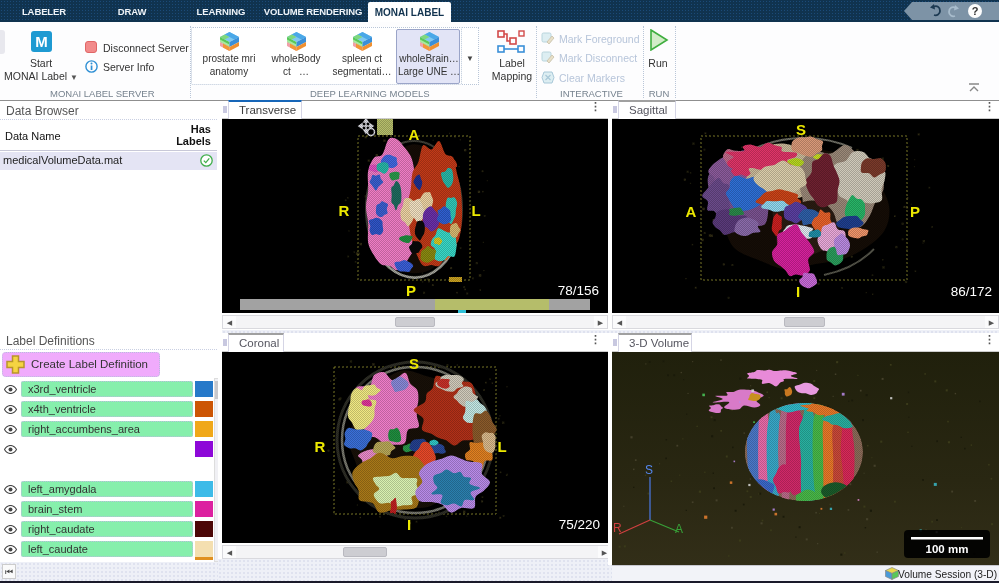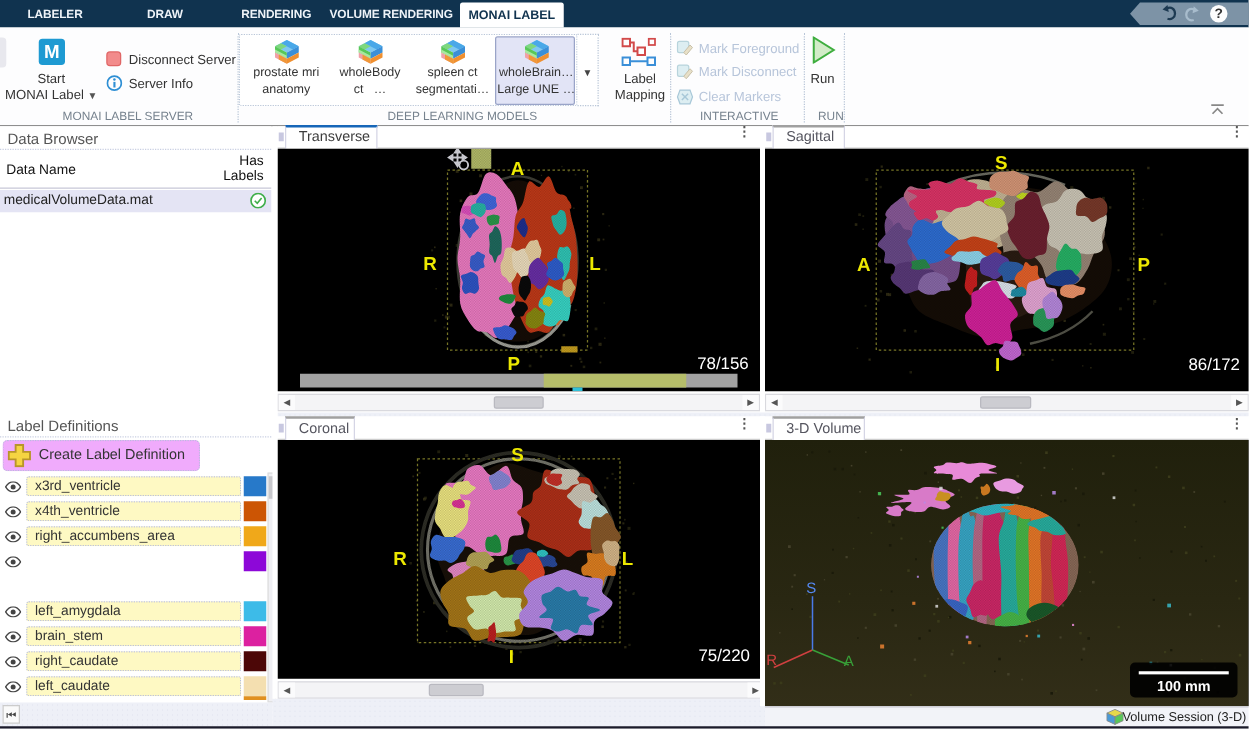--- a/index.html
+++ b/index.html
@@ -7,21 +7,21 @@
 
 #tabbar{left:0;top:0;width:999px;height:22px;background:#10334f;
  background-image:radial-gradient(#1b4a78 16%,transparent 17%);background-size:3px 3px}
 .tab{position:absolute;top:0;height:22px;line-height:23px;color:#eef3f8;font-size:9.5px;font-weight:bold;letter-spacing:-0.1px}
 #activetab{position:absolute;left:368px;top:2px;width:83px;height:20px;background:#fff;border-radius:2px 2px 0 0;
  color:#11334f;font-size:10px;font-weight:bold;text-align:center;line-height:21px}
 #qab{position:absolute;left:912px;top:2px;width:87px;height:18px;background:#7d93a6}
 #qab:before{content:"";position:absolute;left:-8px;top:0;border-right:8px solid #7d93a6;border-top:9px solid transparent;border-bottom:9px solid transparent}
 
 #ribbon{left:0;top:22px;width:999px;height:79px;background:#fdfdfe;border-bottom:1px solid #8f8f8f}
-.seclabel{position:absolute;top:88px;font-size:9.5px;color:#76828e;text-align:right;white-space:nowrap}
+.seclabel{position:absolute;top:88px;font-size:9.5px;color:#76828e;text-align:center;white-space:nowrap}
 .vsep{position:absolute;top:26px;height:72px;border-left:1px dotted #b9c6d8}
 .btnlabel{position:absolute;font-size:10.5px;color:#333;text-align:center;white-space:nowrap}
 .disrow{position:absolute;font-size:10.5px;color:#b7c5da;white-space:nowrap}
 
 #gallery{position:absolute;left:191px;top:27px;width:271px;height:58px;border:1px dotted #b9c6d8;border-radius:2px;background:#fff}
 .gitem{position:absolute;font-size:10px;line-height:12.5px;color:#333;text-align:center}
 #gsel{position:absolute;left:396px;top:29px;width:64px;height:55px;background:#e2e4f6;border:1px solid #9aa4c8;border-radius:2px}
 #gdrop{position:absolute;left:462px;top:27px;width:17px;height:58px;border:1px dotted #b9c6d8;border-left:none;background:#fff}
 
 .ptitle{position:absolute;background:#fff;border-bottom:1px solid #ccc;box-sizing:border-box}
@@ -31,31 +31,31 @@
 .grip{position:absolute;width:4px;height:7px;background:#c8c8e0;top:6px}
 .vp{position:absolute;background:#000;overflow:hidden}
 
 .hsb{position:absolute;height:14px;background:#f4f4f6;border:1px solid #d9d9de}
 .sbtn{position:absolute;top:0;width:13px;height:12px;background:#fbfbfc;color:#555;font-size:7px;text-align:center;line-height:13px}
 .sthumb{position:absolute;top:1px;height:10px;background:#cdcdd2;border:1px solid #b9b9c0;border-radius:2px}
 
 .lefthead{position:absolute;left:0;width:217px;height:19px;background:#fff;border-bottom:1px dotted #c9cfe2;
  font-size:12px;color:#555;padding:3px 0 0 6px}
 .lrow{position:absolute;left:0;width:217px;height:20px}
-.lbox{position:absolute;left:21px;top:0px;width:172px;height:16px;background:#fef9c3;border:1px dotted #b9bede;border-radius:2px;
+.lbox{position:absolute;left:21px;top:0px;width:172px;height:16px;background:#86efac;border:1px dotted #b9bede;border-radius:2px;
  font-size:11px;color:#333;padding:1px 0 0 6px;white-space:nowrap;overflow:hidden}
 .swatch{position:absolute;left:195px;top:0px;width:18px;height:16px}
 
 .dots{background:#eef0f7;background-image:radial-gradient(#dfe2ef 25%,transparent 26%);background-size:4px 4px}
 </style></head><body>
 <div id="app">
     <div id="tabbar" class="abs"></div>
     <div class="tab" style="left:44px;transform:translateX(-50%)">LABELER</div>
     <div class="tab" style="left:132px;transform:translateX(-50%)">DRAW</div>
-    <div class="tab" style="left:221px;transform:translateX(-50%)">RENDERING</div>
+    <div class="tab" style="left:221px;transform:translateX(-50%)">LEARNING</div>
     <div class="tab" style="left:313px;transform:translateX(-50%)">VOLUME RENDERING</div>
     <div id="activetab">MONAI LABEL</div>
     <div id="qab"></div>
     <svg class="abs" width="60" height="16" style="left:925px;top:3px" viewBox="0 0 60 16">
       <path d="M8,4 C12,2 15,4 15,8 C15,11 12,13 9,12" fill="none" stroke="#1d3a52" stroke-width="1.8"></path>
       <path d="M9,1 L5,4.5 L10,6.5 Z" fill="#1d3a52"></path>
       <path d="M31,5 C27,3 24,5 24,9 C24,12 27,14 30,13" fill="none" stroke="#a8bccc" stroke-width="1.8"></path>
       <path d="M30,2 L34,5.5 L29,7.5 Z" fill="#a8bccc"></path>
       <circle cx="50" cy="8" r="7" fill="#fdfdfd"></circle>
     </svg>
@@ -167,21 +167,21 @@
     </svg>
     <div class="btnlabel" style="left:628px;top:57px;width:60px">Run</div>
     <div class="seclabel" style="left:643px;width:32px">RUN</div>
     <div class="vsep" style="left:675px"></div>
     <svg class="abs" width="12" height="10" style="left:968px;top:83px" viewBox="0 0 12 10">
       <path d="M1,1 L11,1 M2,8 L6,4 L10,8" fill="none" stroke="#888" stroke-width="1.4"></path>
     </svg>
     <div class="lefthead" style="top:101px">Data Browser</div>
     <div class="abs" style="left:0;top:120px;width:217px;height:31px;background:#fff;border-bottom:1px solid #c8c8d8">
       <div style="position:absolute;left:5px;top:10px;font-size:11px;font-weight:normal;color:#111">Data Name</div>
-      <div style="position:absolute;right:6px;top:3px;font-size:11px;font-weight:normal;color:#111;text-align:right">Has<br>Labels</div>
+      <div style="position:absolute;right:6px;top:3px;font-size:11px;font-weight:bold;color:#111;text-align:right">Has<br>Labels</div>
     </div>
     <div class="abs" style="left:0;top:152px;width:217px;height:18px;background:#e4e4f4">
       <div style="position:absolute;left:3px;top:2px;font-size:11px;color:#222">medicalVolumeData.mat</div>
     </div>
     <svg width="13" height="13" style="position:absolute;left:200px;top:154px" viewBox="0 0 13 13">
       <circle cx="6.5" cy="6.5" r="5.7" fill="#fff" stroke="#3fae4a" stroke-width="1.3"></circle>
       <path d="M3.8,6.6 L5.8,8.6 L9.3,4.4" fill="none" stroke="#3fae4a" stroke-width="1.3"></path>
     </svg>
     <div class="abs" style="left:0;top:170px;width:217px;height:160px;background:#fff"></div>
     <div class="lefthead" style="top:331px">Label Definitions</div>

